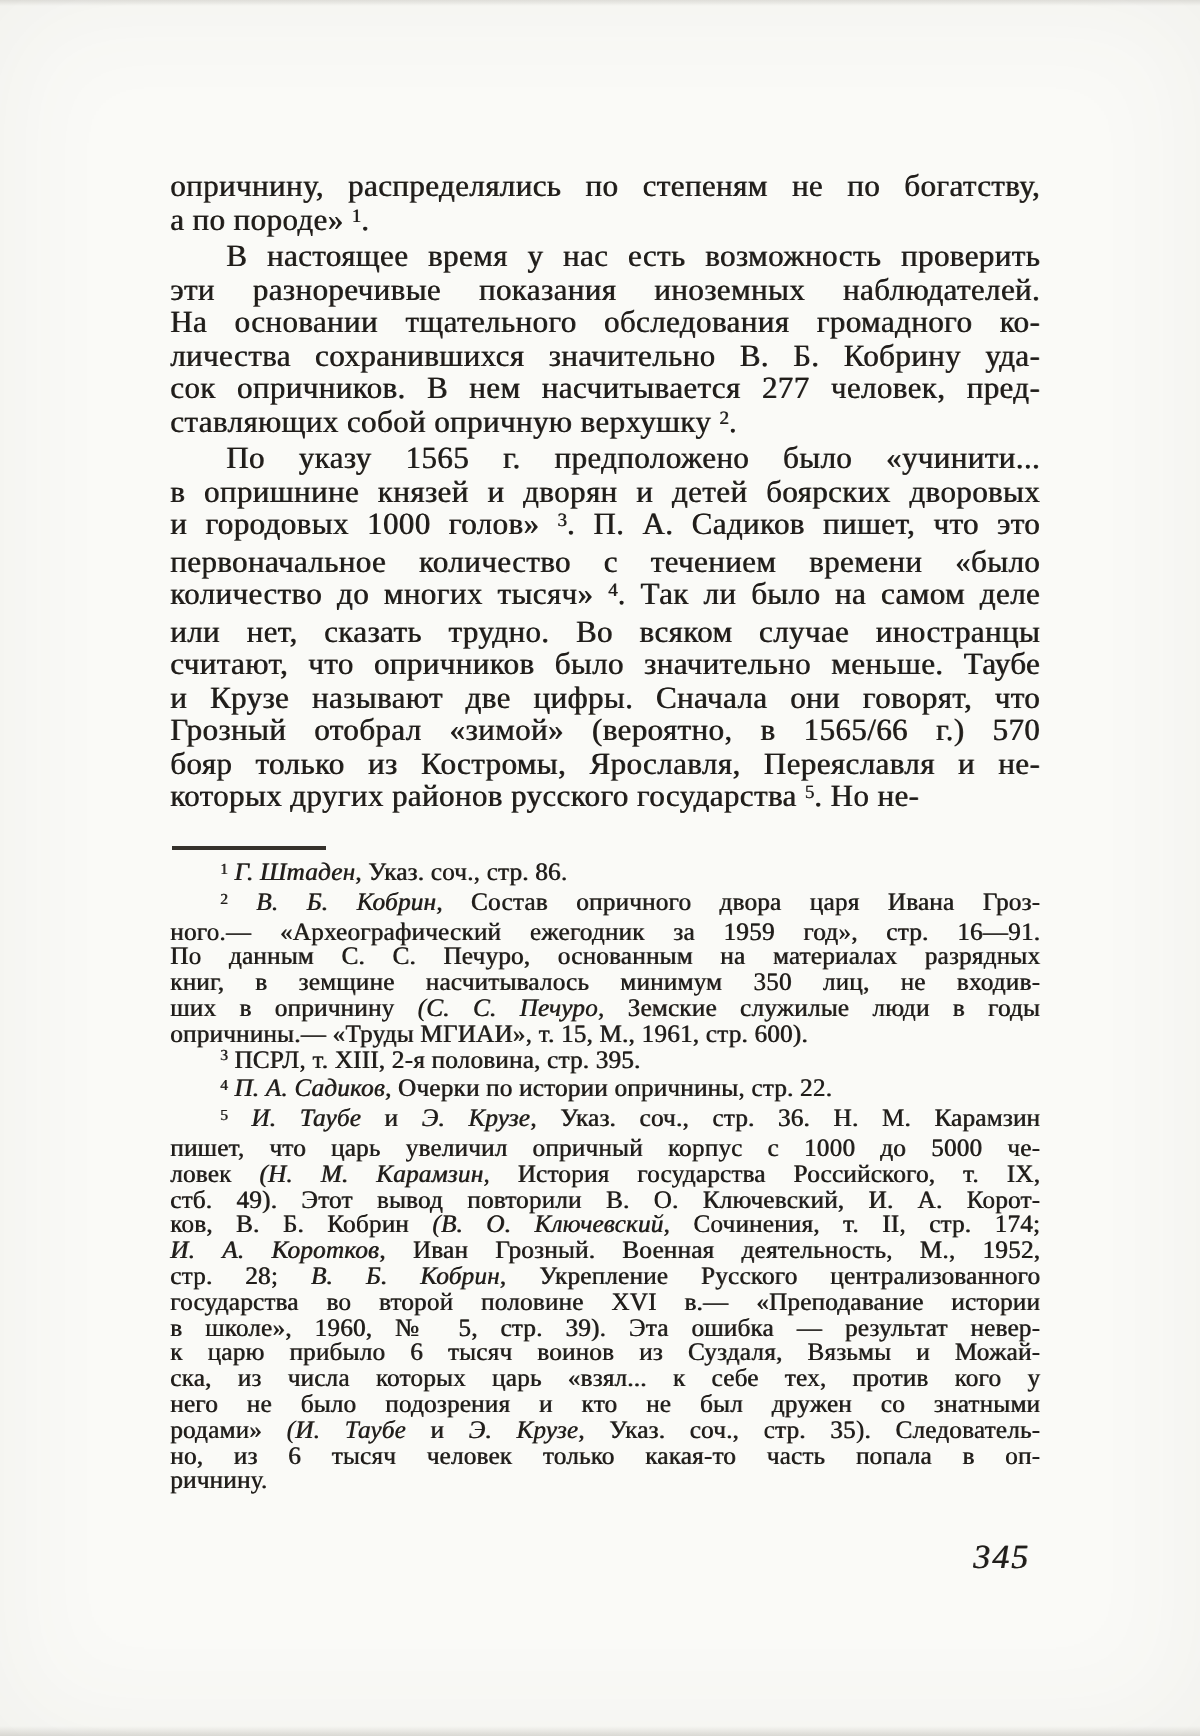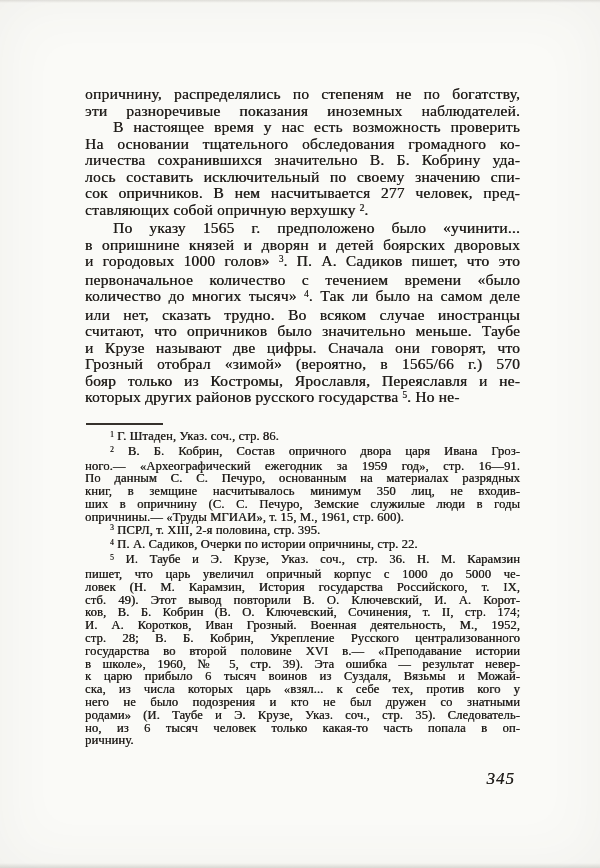--- a/index.html
+++ b/index.html
@@ -51,43 +51,43 @@
     text-align-last:justify;
     white-space:normal;
   }
   .line.last{text-align-last:left;}
   .main-text .line.indent{text-indent:28px;}
   .footnotes .line.indent{text-indent:25px;}
   .sup{
     position:relative;top:-0.42em;
     font-size:61%;letter-spacing:0;
   }
-  .italic{}
+  .italic{font-style:italic;}
   .page-number{
     position:absolute;left:85px;top:769px;width:430px;
     text-align:right;
     font-style:italic;
     font-size:17px;letter-spacing:1px;
   }
 </style>
 </head>
 <body>
 
 <div class="stage">
   <div class="page">
     <div class="main-text" id="main-text">
         <div class="paragraph">
           <div class="line"><span>опричнину, распределялись по степеням не по богатству,</span></div>
+          <div class="line last"><span>а по породе» </span><span class="sup">1</span><span>.</span></div>
         </div>
         <div class="paragraph">
+          <div class="line indent"><span>В настоящее время у нас есть возможность проверить</span></div>
           <div class="line"><span>эти разноречивые показания иноземных наблюдателей.</span></div>
-          <div class="line indent"><span>В настоящее время у нас есть возможность проверить</span></div>
           <div class="line"><span>На основании тщательного обследования громадного ко-</span></div>
           <div class="line"><span>личества сохранившихся значительно В. Б. Кобрину уда-</span></div>
-          <div class="line"><span>лось составить исключительный по своему значению спи-</span></div>
           <div class="line"><span>сок опричников. В нем насчитывается 277 человек, пред-</span></div>
           <div class="line last"><span>ставляющих собой опричную верхушку </span><span class="sup">2</span><span>.</span></div>
         </div>
         <div class="paragraph">
           <div class="line indent"><span>По указу 1565 г. предположено было «учинити...</span></div>
           <div class="line"><span>в опришнине князей и дворян и детей боярских дворовых</span></div>
           <div class="line"><span>и городовых 1000 голов» </span><span class="sup">3</span><span>. П. А. Садиков пишет, что это</span></div>
           <div class="line"><span>первоначальное количество с течением времени «было</span></div>
           <div class="line"><span>количество до многих тысяч» </span><span class="sup">4</span><span>. Так ли было на самом деле</span></div>
           <div class="line"><span>или нет, сказать трудно. Во всяком случае иностранцы</span></div>

